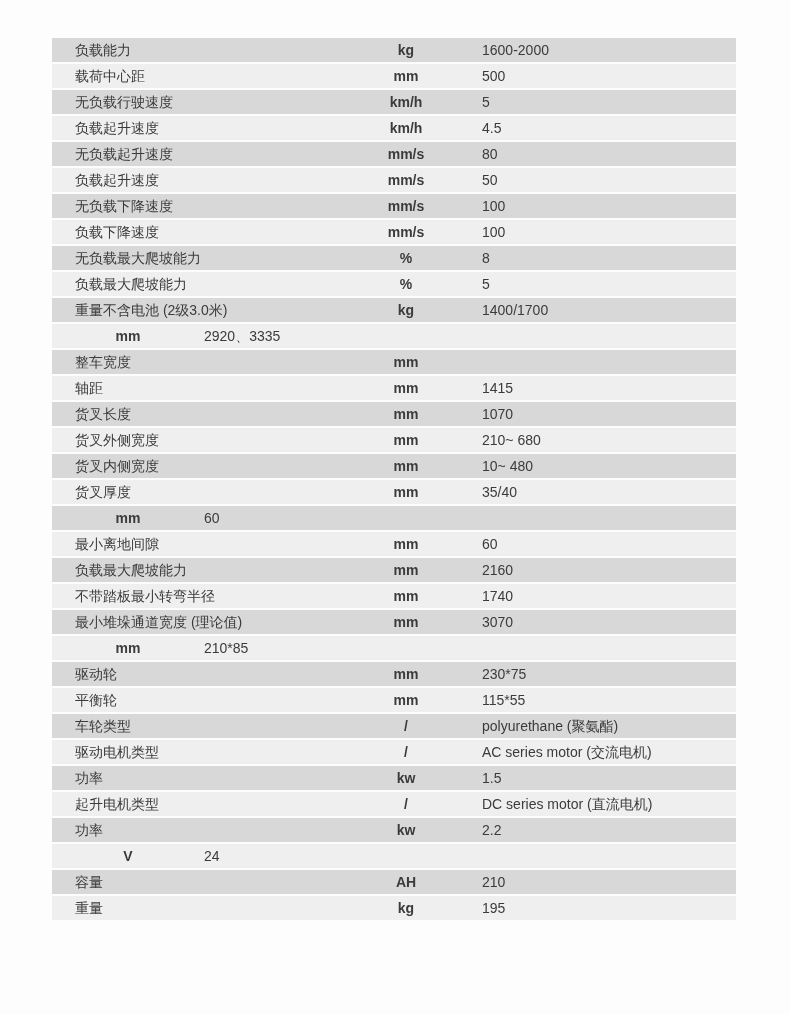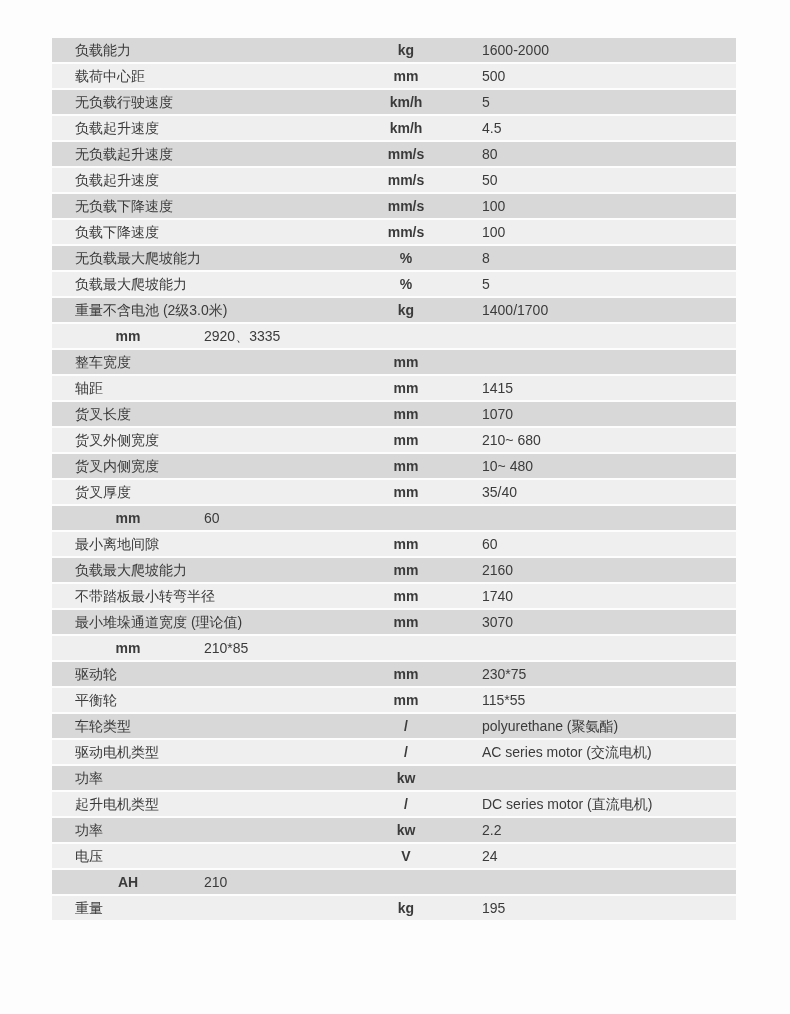--- a/index.html
+++ b/index.html
@@ -183,37 +183,38 @@
       <div class="cell c-value">polyurethane (聚氨酯)</div>
     </div>
     <div class="row light">
       <div class="cell c-name">驱动电机类型</div>
       <div class="cell c-unit">/</div>
       <div class="cell c-value">AC series motor (交流电机)</div>
     </div>
     <div class="row dark">
       <div class="cell c-name">功率</div>
       <div class="cell c-unit">kw</div>
+      <div class="cell c-value">1.5</div>
     </div>
     <div class="row light">
       <div class="cell c-name">起升电机类型</div>
       <div class="cell c-unit">/</div>
       <div class="cell c-value">DC series motor (直流电机)</div>
     </div>
     <div class="row dark">
       <div class="cell c-name">功率</div>
       <div class="cell c-unit">kw</div>
       <div class="cell c-value">2.2</div>
     </div>
     <div class="row light">
-      <div class="cell c-name">电压</div>
       <div class="cell c-unit">V</div>
       <div class="cell c-value">24</div>
     </div>
     <div class="row dark">
+      <div class="cell c-name">容量</div>
       <div class="cell c-unit">AH</div>
       <div class="cell c-value">210</div>
     </div>
     <div class="row light">
       <div class="cell c-name">重量</div>
       <div class="cell c-unit">kg</div>
       <div class="cell c-value">195</div>
     </div>
   </div>
 

